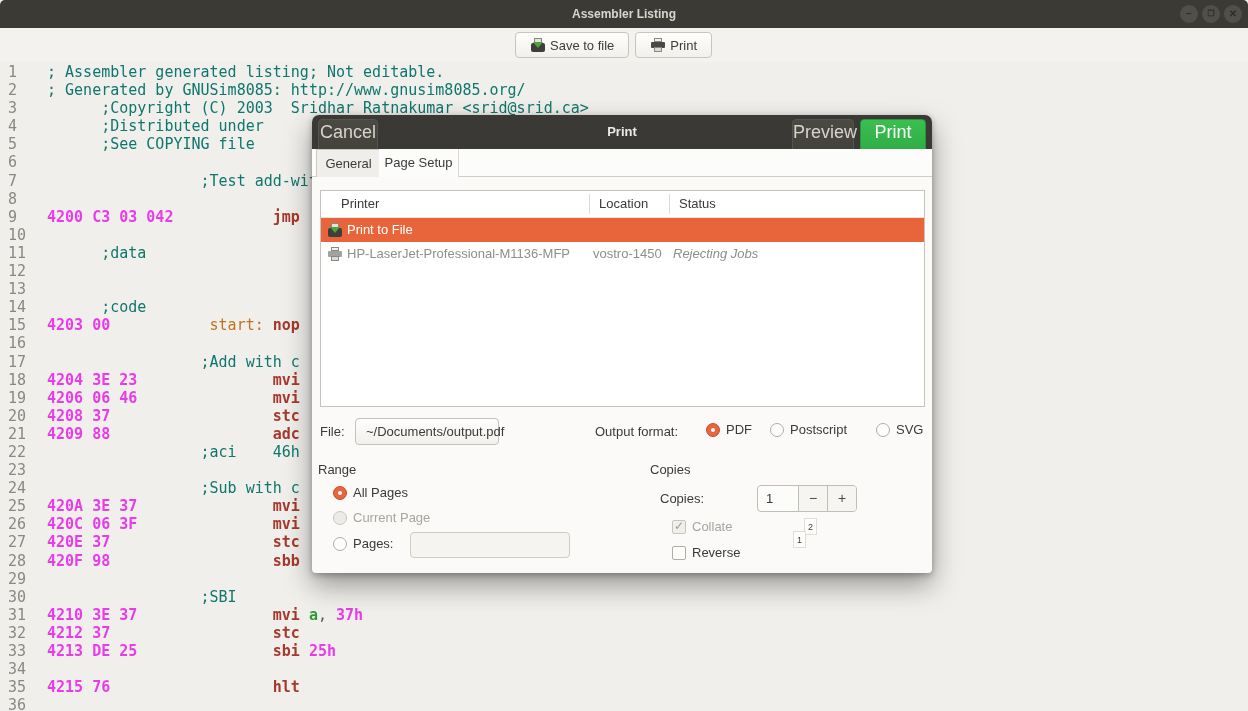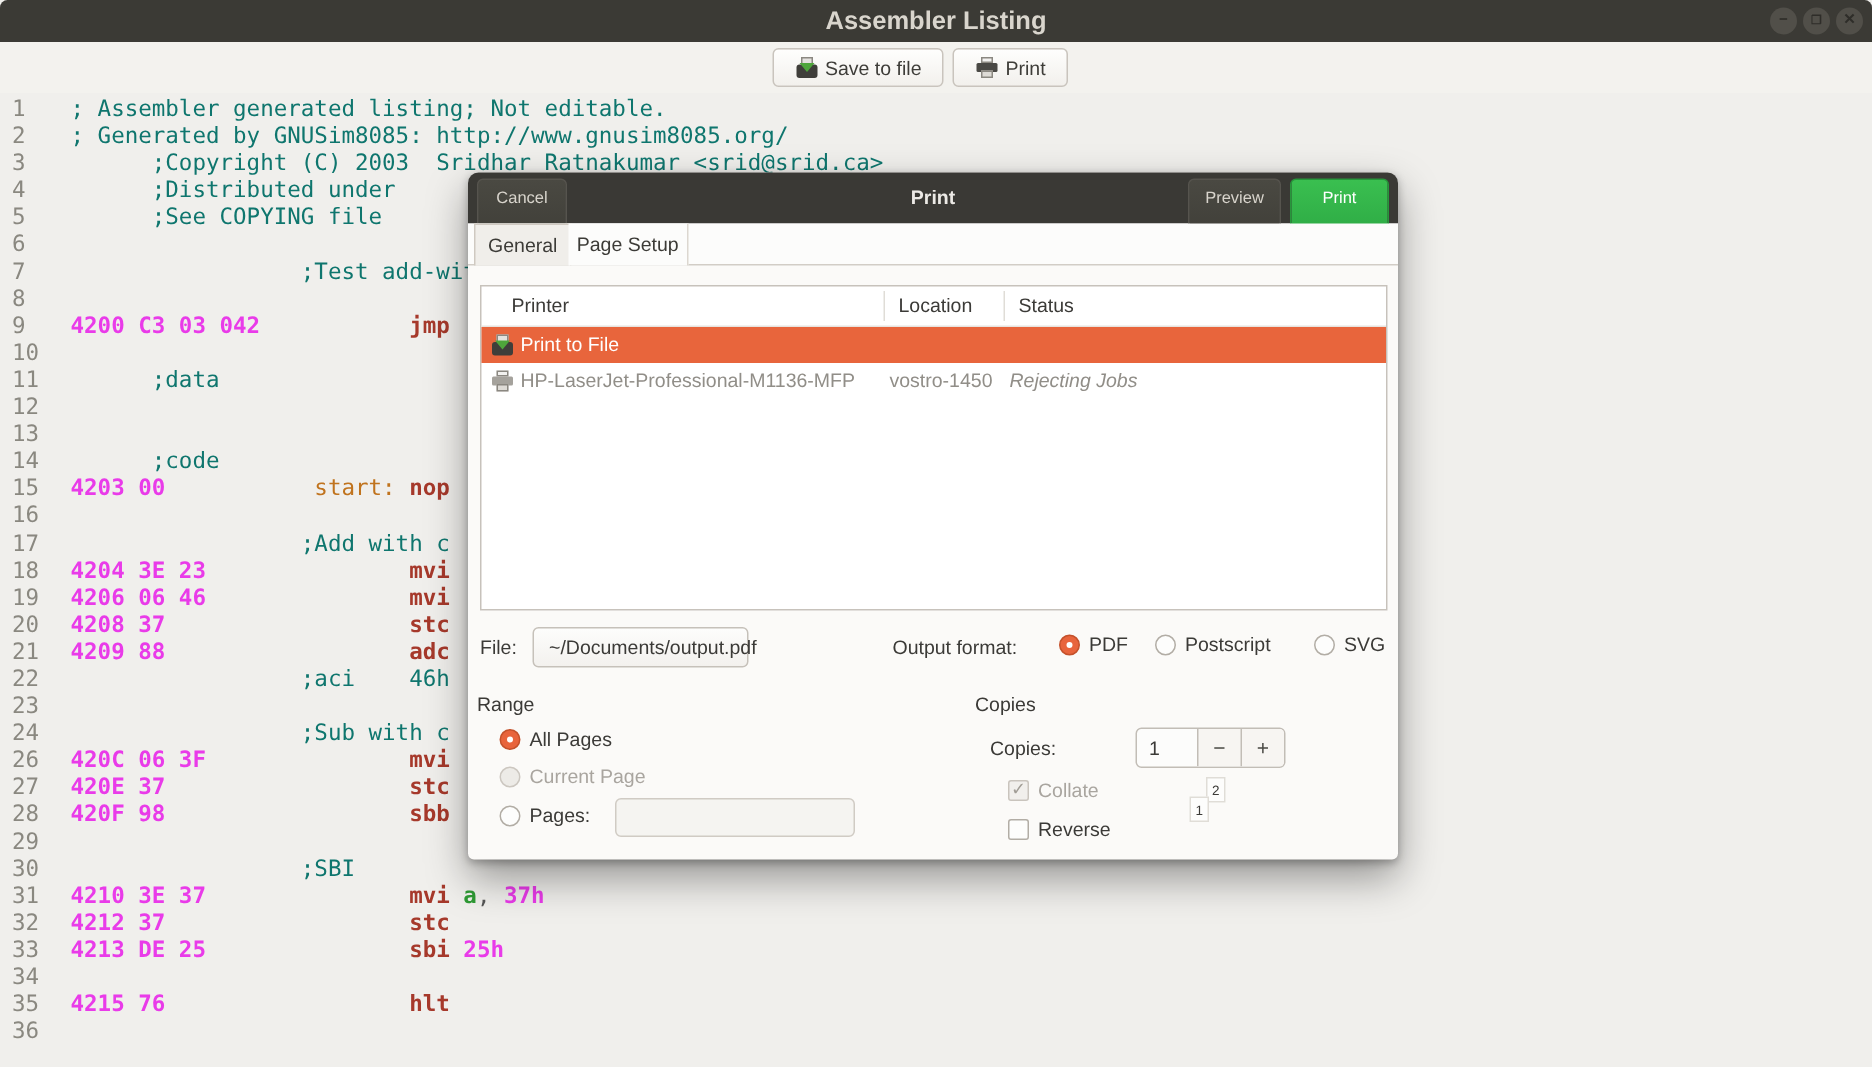--- a/index.html
+++ b/index.html
@@ -9,21 +9,21 @@
     font-family:"Liberation Sans",sans-serif;
     -webkit-font-smoothing:antialiased;
   }
   
   .titlebar{
     position:absolute;left:0;top:0;width:1248px;height:28px;
     background:#3b3a35;border-radius:5px 5px 0 0;
   }
   .win-title{
     position:absolute;left:0;right:0;top:0;height:28px;line-height:28px;
-    text-align:center;color:#d9d5cd;font-weight:bold;font-size:17px;
+    text-align:center;color:#d9d5cd;font-weight:bold;font-size:12px;
   }
   .win-controls{position:absolute;right:6px;top:5px;display:flex;gap:4px;}
   .win-btn{
     width:18px;height:18px;border-radius:50%;background:#514f49;
     color:#2e2d29;font-size:10px;line-height:18px;text-align:center;
     font-weight:bold;
   }
   .win-btn.max{font-size:8px;}
   
   .toolbar{
@@ -68,21 +68,21 @@
     background:#3a3935;border-radius:7px 7px 0 0;
   }
   .dlg-title{
     position:absolute;left:0;right:0;top:0;height:34px;line-height:34px;
     text-align:center;color:#eceae6;font-weight:bold;font-size:13px;
   }
   .dlg-btn{
     position:absolute;top:4px;height:42px;line-height:24px;text-align:center;
     border:1px solid #56544e;border-radius:4px;background:#434239;
     background:linear-gradient(#4a4942,#3f3e38);
-    color:#d8d4cc;font-size:11px;box-sizing:border-box;
+    color:#d8d4cc;font-size:18px;box-sizing:border-box;
   }
   .dlg-cancel{left:6px;width:60px;}
   .dlg-preview{right:78px;width:62px;}
   .dlg-print{
     right:6px;width:66px;color:#fff;
     background:linear-gradient(#3abf50,#2ca843);border-color:#27963b;
   }
   .dlg-tabs{
     position:absolute;left:0;top:34px;width:620px;height:28px;
     background:#fcfcfb;border-bottom:1px solid #d2cdc6;box-sizing:border-box;
@@ -297,20 +297,24 @@
       <span class="lnum">22</span>
       <span class="lcode"><span class="c-comment">                 ;aci    46h</span></span>
     </div>
     <div class="lline">
       <span class="lnum">23</span>
       <span class="lcode"></span>
     </div>
     <div class="lline">
       <span class="lnum">24</span>
       <span class="lcode"><span class="c-comment">                 ;Sub with c</span></span>
+    </div>
+    <div class="lline">
+      <span class="lnum">25</span>
+      <span class="lcode"><span class="c-addr">420A 3E 37</span><span class="c-op">               mvi</span></span>
     </div>
     <div class="lline">
       <span class="lnum">26</span>
       <span class="lcode"><span class="c-addr">420C 06 3F</span><span class="c-op">               mvi</span></span>
     </div>
     <div class="lline">
       <span class="lnum">27</span>
       <span class="lcode"><span class="c-addr">420E 37</span><span class="c-op">                  stc</span></span>
     </div>
     <div class="lline">

